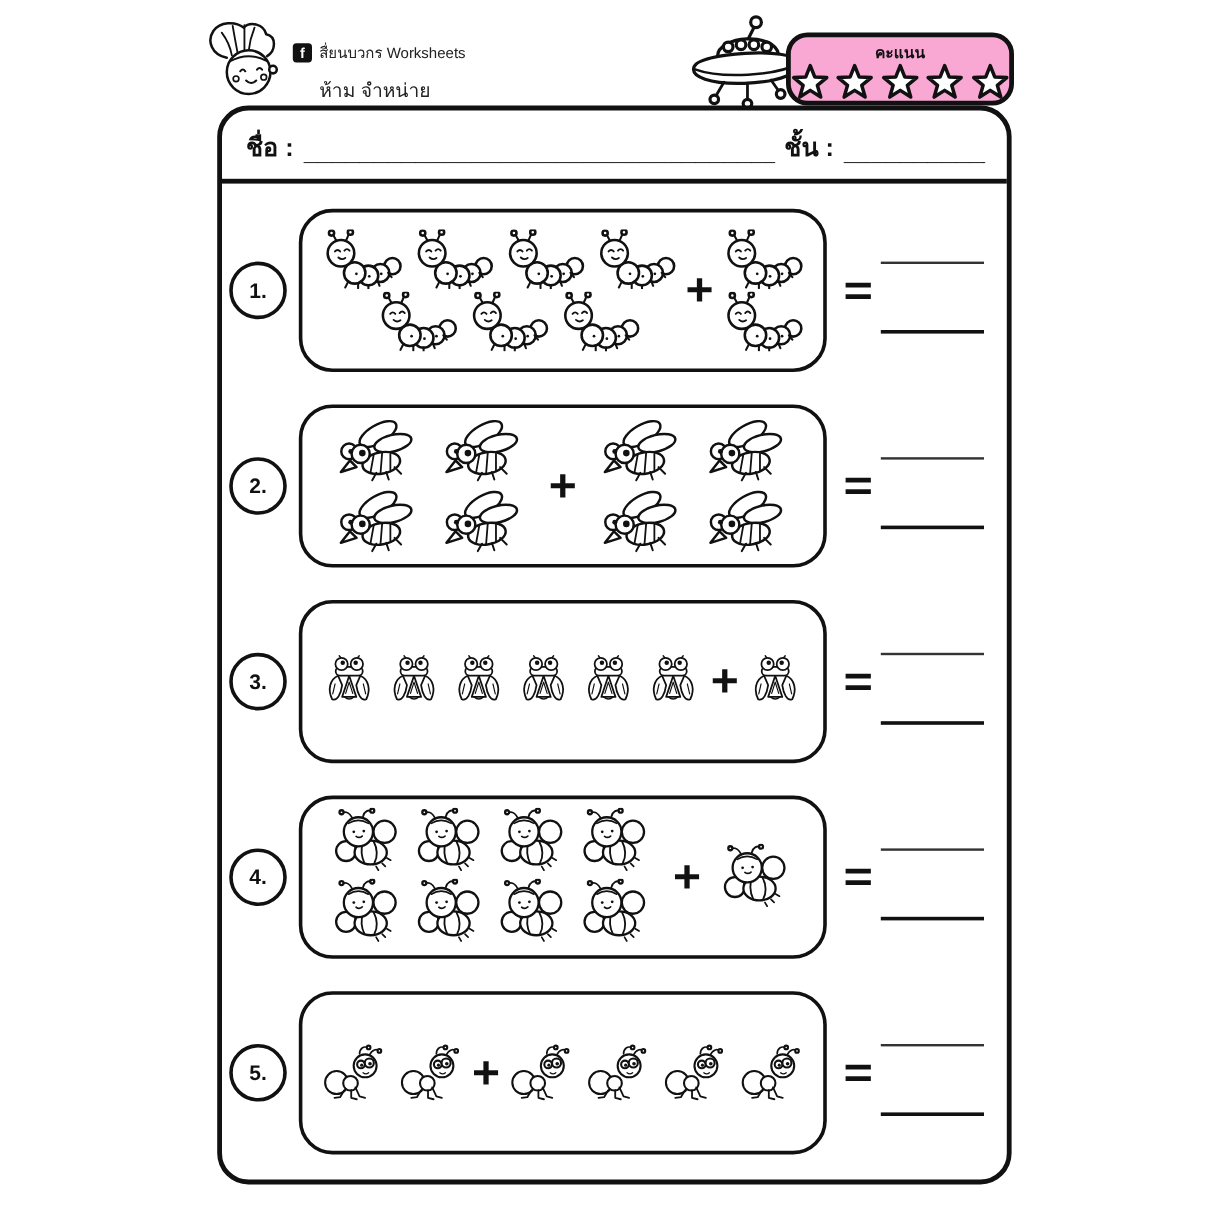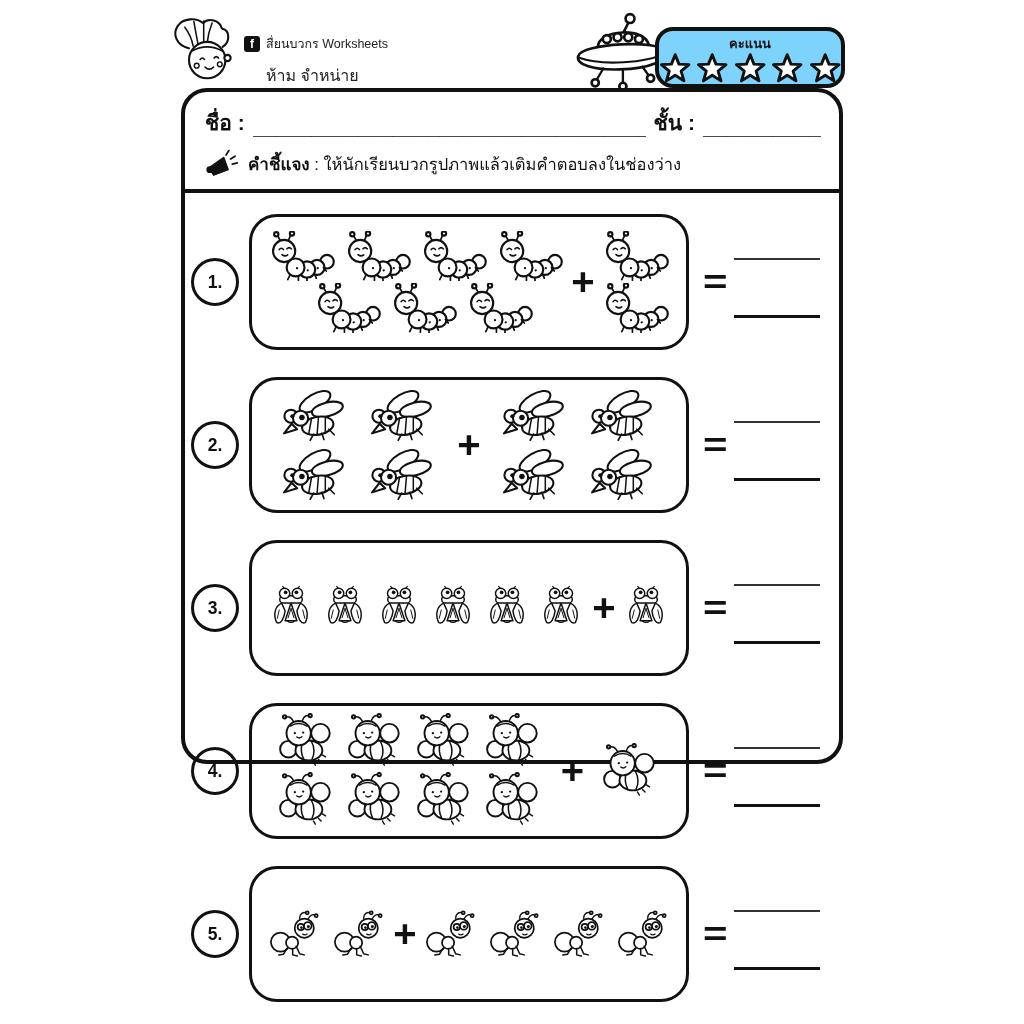--- a/index.html
+++ b/index.html
@@ -12,27 +12,27 @@
   .brand-text{margin-left:6px;margin-top:20px;}
   .brand-row1{display:flex;align-items:center;gap:6px;font-size:12.5px;color:#222;}
   .fb{width:16px;height:16px;background:#111;color:#fff;border-radius:3px;
       display:flex;align-items:center;justify-content:center;
       font-weight:bold;font-size:12px;line-height:1;}
   .brand-row2{margin-left:22px;margin-top:9px;font-size:16px;color:#222;}
 
   .ufo{position:absolute;left:564px;top:6px;width:116px;height:92px;}
 
   .scorebox{position:absolute;left:655px;top:27px;width:190px;height:61px;
-            border:4px solid #111;border-radius:18px;background:#7dd3fc;box-sizing:border-box;}
+            border:4px solid #111;border-radius:18px;background:#f9a8d4;box-sizing:border-box;}
   .score-label{text-align:center;font-size:13px;font-weight:700;margin-top:2px;}
   .stars-row{display:flex;justify-content:center;gap:5px;margin-top:-2px;}
   .star-glyph{width:33px;height:33px;}
 
   
-  .frame{position:absolute;left:181px;top:88px;width:662px;height:676px;
+  .frame{position:absolute;left:181px;top:88px;width:662px;height:899px;
          border:4px solid #111;border-radius:26px;background:#fff;box-sizing:border-box;}
 
   .head-area{border-bottom:4px solid #111;padding:14px 18px 10px 20px;}
   .name-row{display:flex;align-items:flex-end;gap:8px;font-size:21px;font-weight:700;}
   .blank{overflow:hidden;white-space:nowrap;font-weight:700;letter-spacing:0;}
   .name-blank{flex:1;}
   .class-blank{width:118px;}
   .nowrap{white-space:nowrap;}
 
   .instr-row{display:flex;align-items:center;gap:9px;margin-top:9px;margin-left:-2px;}
@@ -250,30 +250,20 @@
 
   <div class="frame">
 
     <div class="head-area">
       <div class="name-row">
         <span class="nowrap">ชื่อ :</span>
         <span class="blank name-blank">__________________________________________</span>
         <span class="nowrap">ชั้น :</span>
         <span class="blank class-blank">____________</span>
       </div>
-      <div class="instr-row">
-        <svg class="megaphone">
-            <use href="#sym-megaphone"></use>
-          </svg>
-        <div class="instr-text">
-          <span class="instr-label">คำชี้แจง</span>
-          <span>:</span>
-          <span>ให้นักเรียนบวกรูปภาพแล้วเติมคำตอบลงในช่องว่าง</span>
-        </div>
-      </div>
     </div>
 
     <div class="problems">
   <div class="problem" data-insect="caterpillar">
     <div class="pnum">
       <span class="pnum-text">1.</span>
     </div>
     <div class="pbox">
       <div class="group group-left">
               <div class="icon-row">

